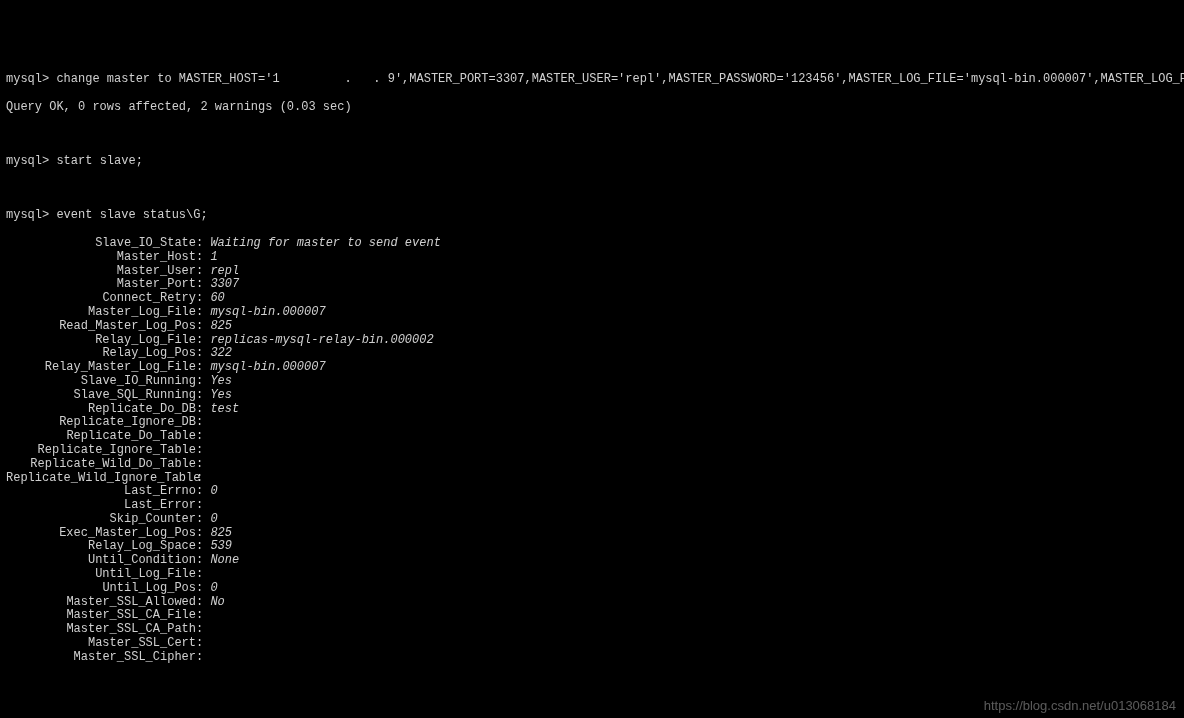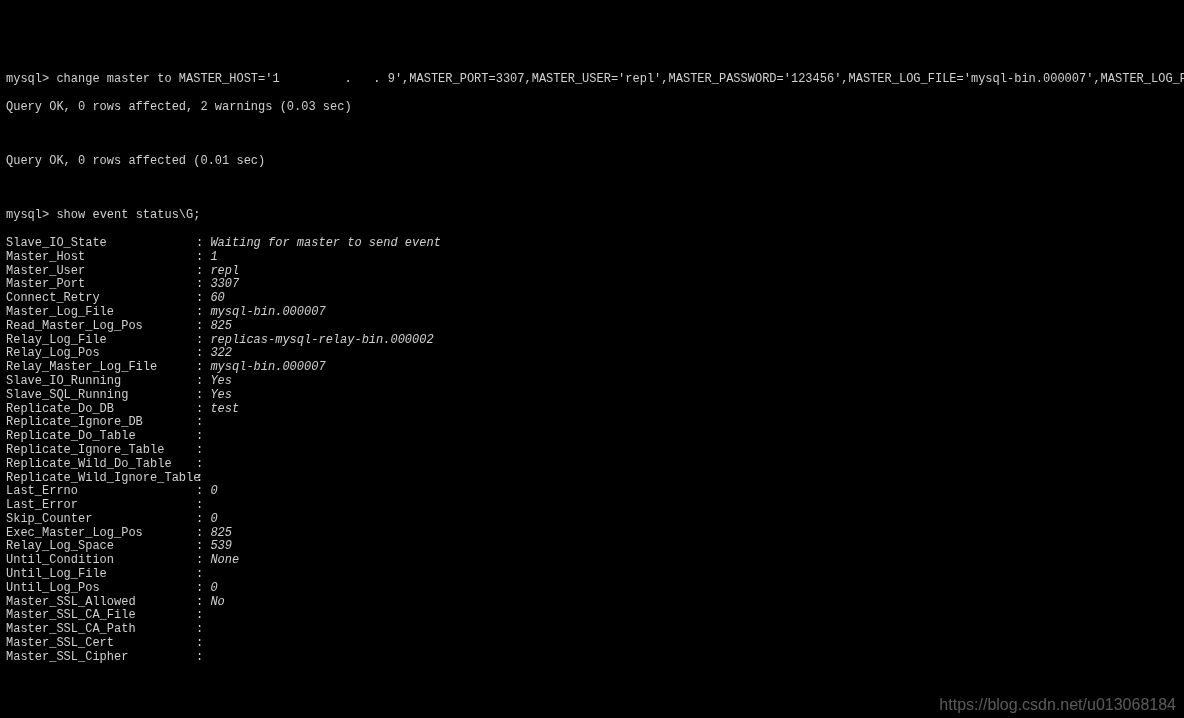--- a/index.html
+++ b/index.html
@@ -23,48 +23,49 @@
     .terminal-line {
       white-space: pre;
     }
     .status-row {
       display: block;
       white-space: pre;
     }
     .label {
       display: inline-block;
       width: 190px;
+      text-align: right;
     }
     .value {
       display: inline;
       font-style: italic;
     }
     .watermark {
       position: absolute;
       right: 8px;
       bottom: 4px;
       color: rgba(200,200,200,0.45);
       font-family: Arial, sans-serif;
-      font-size: 16px;
+      font-size: 13px;
     }
     .blank {
       height: 13px;
     }
   </style>
 </head>
 <body>
 
 
 
 <div>
 <div class="terminal-line"><span>mysql&gt; </span><span>change master to MASTER_HOST='1         .   . 9',MASTER_PORT=3307,MASTER_USER='repl',MASTER_PASSWORD='123456',MASTER_LOG_FILE='mysql-bin.000007',MASTER_LOG_POS=825;</span></div>
 <div class="terminal-line">Query OK, 0 rows affected, 2 warnings (0.03 sec)</div>
 <div class="blank"></div>
-<div class="terminal-line">Query OK, 0 rows affected (0.01 sec)</div>
+<div class="terminal-line"><span>mysql&gt; </span><span>start slave;</span></div>
 <div class="blank"></div>
-<div class="terminal-line"><span>mysql&gt; </span><span>show event status\G;</span></div>
+<div class="terminal-line"><span>mysql&gt; </span><span>event slave status\G;</span></div>
 <div id="status-rows"><div class="status-row"><span class="label">Slave_IO_State</span><span>: </span><span class="value">Waiting for master to send event</span></div><div class="status-row"><span class="label">Master_Host</span><span>: </span><span class="value">1</span></div><div class="status-row"><span class="label">Master_User</span><span>: </span><span class="value">repl</span></div><div class="status-row"><span class="label">Master_Port</span><span>: </span><span class="value">3307</span></div><div class="status-row"><span class="label">Connect_Retry</span><span>: </span><span class="value">60</span></div><div class="status-row"><span class="label">Master_Log_File</span><span>: </span><span class="value">mysql-bin.000007</span></div><div class="status-row"><span class="label">Read_Master_Log_Pos</span><span>: </span><span class="value">825</span></div><div class="status-row"><span class="label">Relay_Log_File</span><span>: </span><span class="value">replicas-mysql-relay-bin.000002</span></div><div class="status-row"><span class="label">Relay_Log_Pos</span><span>: </span><span class="value">322</span></div><div class="status-row"><span class="label">Relay_Master_Log_File</span><span>: </span><span class="value">mysql-bin.000007</span></div><div class="status-row"><span class="label">Slave_IO_Running</span><span>: </span><span class="value">Yes</span></div><div class="status-row"><span class="label">Slave_SQL_Running</span><span>: </span><span class="value">Yes</span></div><div class="status-row"><span class="label">Replicate_Do_DB</span><span>: </span><span class="value">test</span></div><div class="status-row"><span class="label">Replicate_Ignore_DB</span><span>: </span><span class="value"></span></div><div class="status-row"><span class="label">Replicate_Do_Table</span><span>: </span><span class="value"></span></div><div class="status-row"><span class="label">Replicate_Ignore_Table</span><span>: </span><span class="value"></span></div><div class="status-row"><span class="label">Replicate_Wild_Do_Table</span><span>: </span><span class="value"></span></div><div class="status-row"><span class="label">Replicate_Wild_Ignore_Table</span><span>: </span><span class="value"></span></div><div class="status-row"><span class="label">Last_Errno</span><span>: </span><span class="value">0</span></div><div class="status-row"><span class="label">Last_Error</span><span>: </span><span class="value"></span></div><div class="status-row"><span class="label">Skip_Counter</span><span>: </span><span class="value">0</span></div><div class="status-row"><span class="label">Exec_Master_Log_Pos</span><span>: </span><span class="value">825</span></div><div class="status-row"><span class="label">Relay_Log_Space</span><span>: </span><span class="value">539</span></div><div class="status-row"><span class="label">Until_Condition</span><span>: </span><span class="value">None</span></div><div class="status-row"><span class="label">Until_Log_File</span><span>: </span><span class="value"></span></div><div class="status-row"><span class="label">Until_Log_Pos</span><span>: </span><span class="value">0</span></div><div class="status-row"><span class="label">Master_SSL_Allowed</span><span>: </span><span class="value">No</span></div><div class="status-row"><span class="label">Master_SSL_CA_File</span><span>: </span><span class="value"></span></div><div class="status-row"><span class="label">Master_SSL_CA_Path</span><span>: </span><span class="value"></span></div><div class="status-row"><span class="label">Master_SSL_Cert</span><span>: </span><span class="value"></span></div><div class="status-row"><span class="label">Master_SSL_Cipher</span><span>: </span><span class="value"></span></div></div>
 </div>
 
 <div class="watermark">https://blog.csdn.net/u013068184</div>
 
 
 
 
 </body></html>

